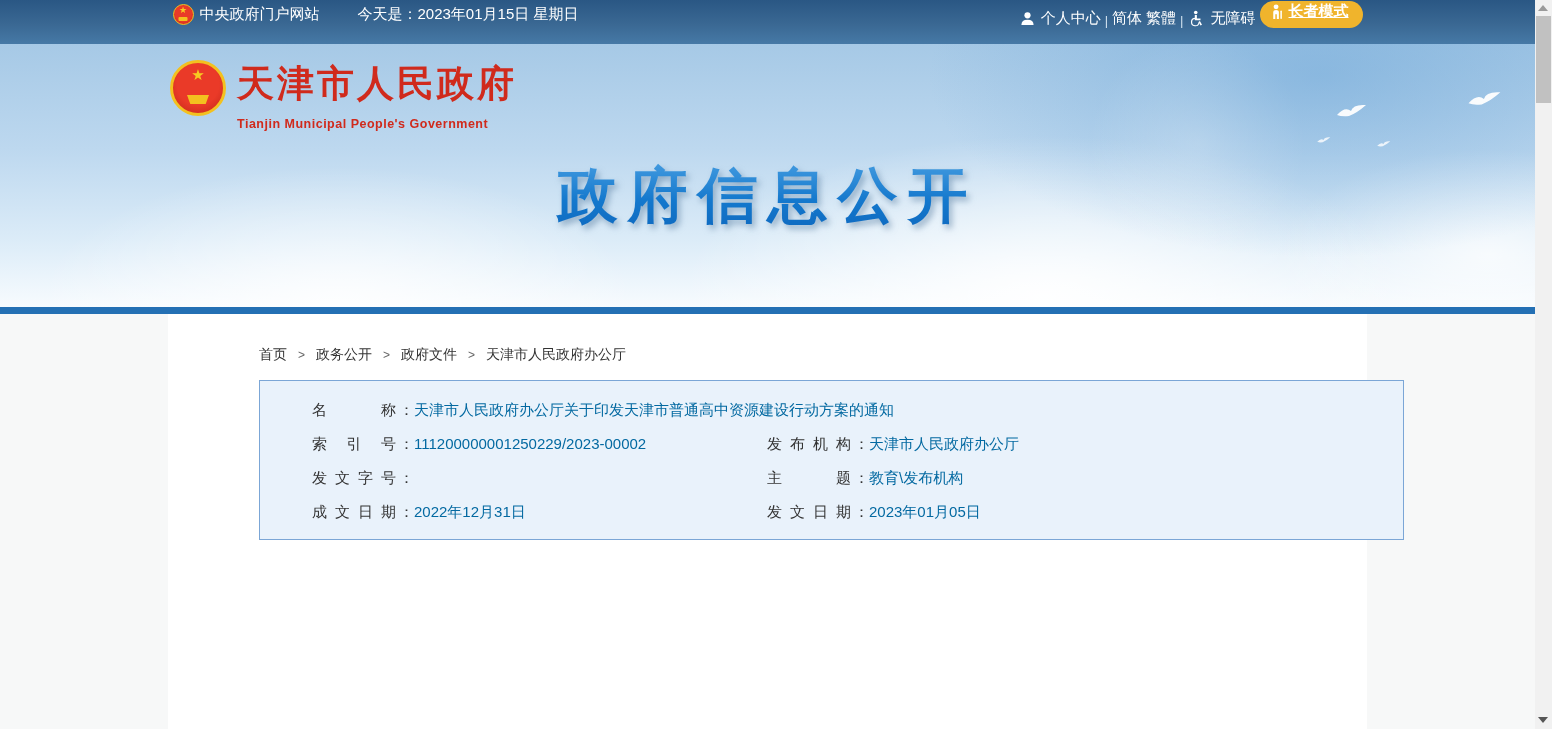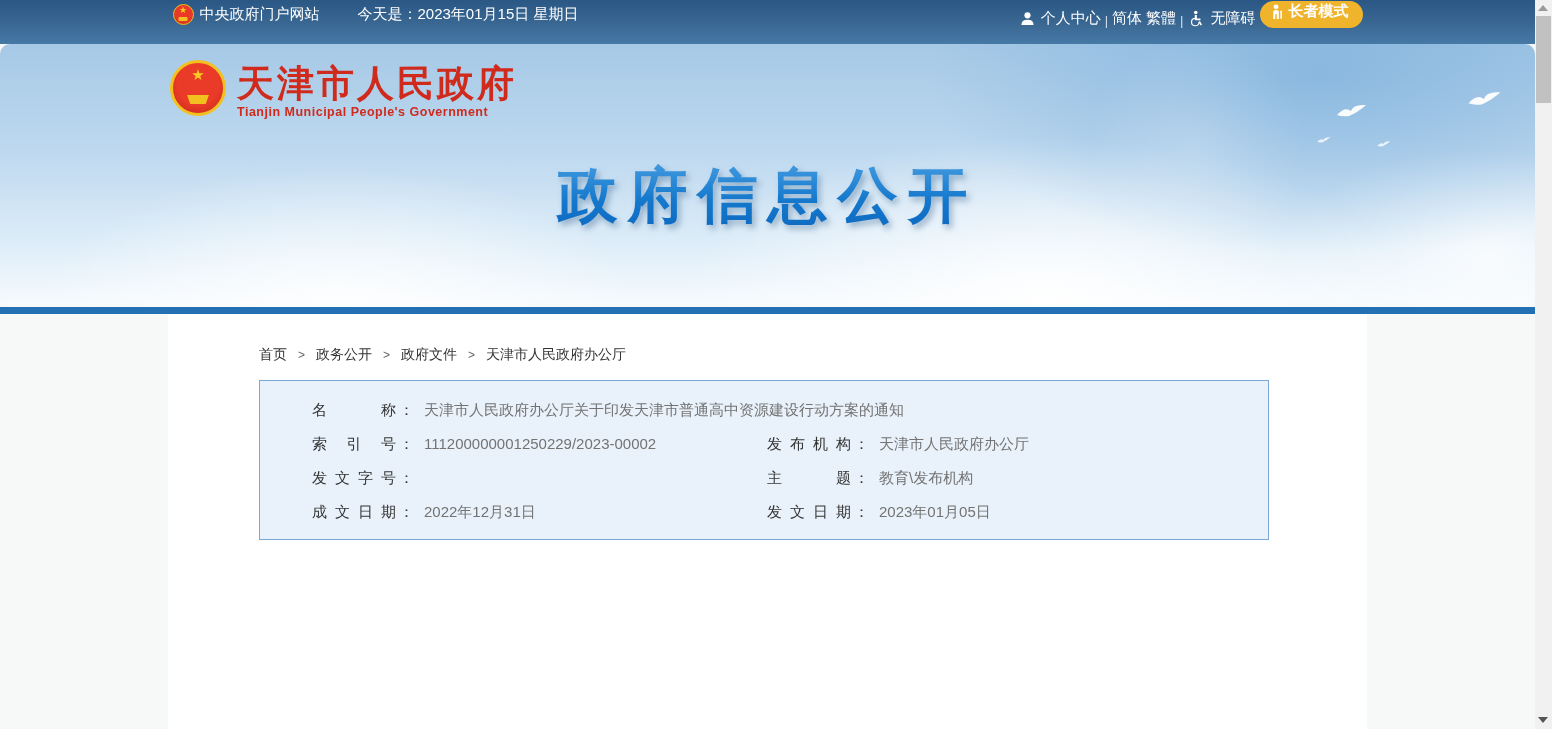--- a/index.html
+++ b/index.html
@@ -13,62 +13,62 @@
   .topbar-inner { width:1190px; margin:0 auto; height:28px; display:flex; align-items:center; justify-content:space-between; color:#fff; font-size:15px; }
   .tb-left { display:flex; align-items:center; gap:12px; }
   .tb-right { display:flex; align-items:flex-end; gap:4px; }
   .tb-item { display:flex; align-items:center; gap:6px; color:#fff; cursor:pointer; white-space:nowrap; }
   .tb-date { margin-left:26px; }
   .tb-divider { color:#cfe0ee; font-size:13px; }
   .mini-emblem { width:21px; height:21px; border-radius:50%; background:radial-gradient(circle at 50% 42%, #e93a28 55%, #c0271a 100%); border:1.5px solid #f3c11f; position:relative; flex:0 0 auto; }
   .mini-emblem::before { content:"★"; position:absolute; top:1px; left:50%; transform:translateX(-50%); font-size:9px; color:#f7ca22; line-height:1; }
   .mini-emblem::after { content:""; position:absolute; left:50%; bottom:3px; transform:translateX(-50%); width:9px; height:4px; background:#f3c11f; border-radius:1px; }
   .icon-svg { display:block; }
-  .elder-btn { background:#f0b42c; border:none; border-radius:15px; height:27px; padding:0 14px 5px 10px; display:flex; align-items:center; gap:5px; color:#fff; font-size:15px; font-weight:bold; cursor:pointer; }
+  .elder-btn { background:#f0b42c; border:none; border-radius:15px; height:27px; padding:0 14px 5px 10px; display:flex; align-items:center; gap:5px; color:#fff; font-size:15px; font-weight:bold; cursor:pointer;text-decoration:underline; }
 
   
   .banner { position:relative; height:263px;
     background:
       radial-gradient(ellipse 560px 260px at 86% 12%, rgba(104,163,214,0.50), rgba(104,163,214,0) 70%),
       radial-gradient(circle 150px at 78% 38%, rgba(255,255,255,0.35), rgba(255,255,255,0) 72%),
       radial-gradient(ellipse 520px 230px at 68% 96%, rgba(255,255,255,0.95), rgba(255,255,255,0) 70%),
       radial-gradient(ellipse 430px 200px at 22% 100%, rgba(255,255,255,0.85), rgba(255,255,255,0) 70%),
       radial-gradient(ellipse 300px 150px at 97% 80%, rgba(255,255,255,0.75), rgba(255,255,255,0) 70%),
       linear-gradient(180deg,#a6c9e6 0%,#bdd8ef 40%,#dcecf8 75%,#f7fbfe 100%);
-    overflow:hidden;border-radius:10px; }
+    overflow:hidden; }
   .logo { position:absolute; left:170px; top:16px; display:flex; align-items:flex-start; gap:11px; cursor:pointer; }
   .emblem { width:56px; height:56px; border-radius:50%; background:radial-gradient(circle at 50% 42%, #ea3a28 55%, #bf2518 100%); border:3px solid #f3c11f; position:relative; flex:0 0 auto; }
   .emblem::before { content:"★"; position:absolute; top:4px; left:50%; transform:translateX(-50%); font-size:15px; color:#f7ca22; line-height:1; }
   .emblem::after { content:""; position:absolute; left:50%; bottom:9px; transform:translateX(-50%); width:22px; height:9px; background:#f3c11f; clip-path:polygon(15% 100%,0 0,100% 0,85% 100%); }
   .logo-text { padding-top:4px; }
   .site-name { font-size:37px; font-weight:bold; color:#d02a1c; letter-spacing:3px; line-height:1.1; }
-  .site-name-en { font-size:12.5px; font-weight:bold; color:#d02a1c; margin-top:0; letter-spacing:0.5px; }
+  .site-name-en { font-size:12.5px; font-weight:bold; color:#d02a1c; margin-top:12px; letter-spacing:0.5px; }
   .page-title { position:absolute; top:112px; left:0; width:100%; text-align:center; font-size:60px; font-weight:bold; letter-spacing:10px;
     background:linear-gradient(180deg,#4aa0e2 0%,#1478cd 55%,#0d67bd 100%);
     -webkit-background-clip:text; background-clip:text; -webkit-text-fill-color:transparent;
     filter:drop-shadow(3px 4px 3px rgba(90,125,160,0.55)); }
   .dove { position:absolute; opacity:0.95; }
 
   
   .accent-bar { height:7px; background:#2470b4; }
 
   
   .main { position:relative; height:415px; }
   .content-col { position:absolute; left:168px; top:0; width:1199px; height:415px; background:#ffffff; }
   .breadcrumb { padding:32px 0 0 91px; font-size:14px; color:#333; display:flex; align-items:center; gap:11px; }
   .breadcrumb .bc-link { cursor:pointer; }
   .breadcrumb .bc-sep { color:#666; font-size:12px; }
-  .info-box { margin:16px 0 0 91px; width:1010px; background:#e9f2fb; border:1px solid #7ba6d6; padding:12px 4px 10px 52px; }
+  .info-box { margin:16px 0 0 91px; width:1145px; background:#e9f2fb; border:1px solid #7ba6d6; padding:12px 4px 10px 52px; }
   .row { display:flex; line-height:34px; font-size:15px; }
   .cell { display:flex; align-items:baseline; }
   .cell-l { width:455px; }
   .cell-r { flex:1; }
   .lbl { display:inline-block; width:84px; text-align:justify; text-align-last:justify; color:#333; }
   .colon { margin-left:3px; }
-  .val { margin-left:10px; color:#737373; }
+  .val { color:#0369a1; }
 
   
   .scrollbar { position:absolute; right:0; top:0; width:17px; height:729px; background:#f1f1f1; }
   .sb-arrow-up { position:absolute; top:5px; left:3px; width:0; height:0; border-left:5.5px solid transparent; border-right:5.5px solid transparent; border-bottom:6px solid #9a9a9a; }
   .sb-thumb { position:absolute; top:16px; left:1px; width:15px; height:87px; background:#c1c1c1; }
   .sb-arrow-down { position:absolute; bottom:6px; left:3px; width:0; height:0; border-left:5.5px solid transparent; border-right:5.5px solid transparent; border-top:6px solid #555; }
 </style>
 </head>
 <body>
 

